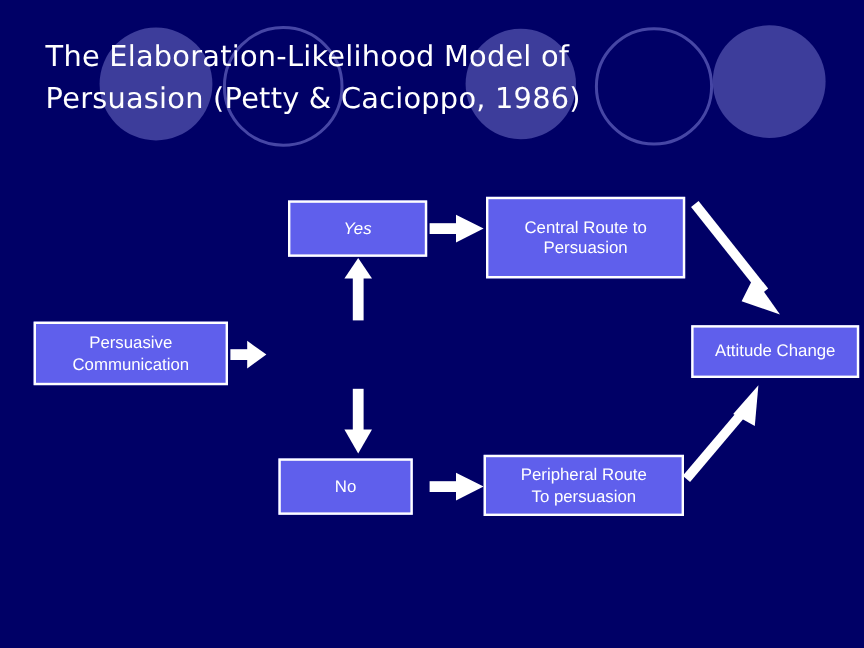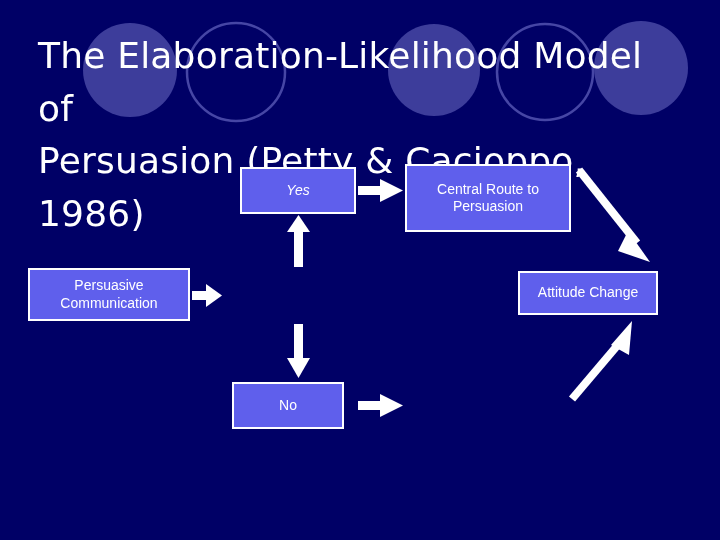--- a/index.html
+++ b/index.html
@@ -21,21 +21,21 @@
     width: 720px; height: 540px;
     pointer-events: none;
   }
   #title {
     position: absolute;
     left: 38px;
     top: 30px;
     width: 650px;
     color: #ffffff;
     font-family: "DejaVu Sans", sans-serif;
-    font-size: 36px;
+    font-size: 24px;
     line-height: 1.46;
     font-weight: 400;
     letter-spacing: 0.2px;
     white-space: pre-line;
   }
   .node {
     position: absolute;
     box-sizing: border-box;
     background: #5f5fec;
     border: 2px solid #ffffff;
@@ -48,21 +48,21 @@
     align-items: center;
     justify-content: center;
     white-space: pre-line;
   }
   #node-persuasive-communication { left: 28px;  top: 268px; width: 162px; height: 53px; }
   #node-yes                      { left: 240px; top: 167px; width: 116px; height: 47px; font-style: italic; }
   #node-ability-motivation       { left: 222px; top: 268px; width: 164px; height: 55px; }
   #node-no                       { left: 232px; top: 382px; width: 112px; height: 47px; }
   #node-central-route            { left: 405px; top: 164px; width: 166px; height: 68px; }
   #node-peripheral-route         { left: 403px; top: 379px; width: 167px; height: 51px; }
-  #node-attitude-change          { left: 518px; top: 271px; width: 140px; height: 44px; }
+  #node-attitude-change          { left: 576px; top: 271px; width: 140px; height: 44px; }
   #arrows {
     position: absolute;
     left: 0; top: 0;
     width: 720px; height: 540px;
     pointer-events: none;
   }
 </style>
 </head>
 <body>
 
@@ -121,16 +121,18 @@
 Communication</div>
 
 
   <div class="node" id="node-yes">Yes</div>
 
   <div class="node" id="node-no">No</div>
 
   <div class="node" id="node-central-route">Central Route to
 Persuasion</div>
 
+  <div class="node" id="node-peripheral-route">Peripheral Route
+To persuasion</div>
 
   <div class="node" id="node-attitude-change">Attitude Change</div>
 
 </div>
 
 </body></html>

